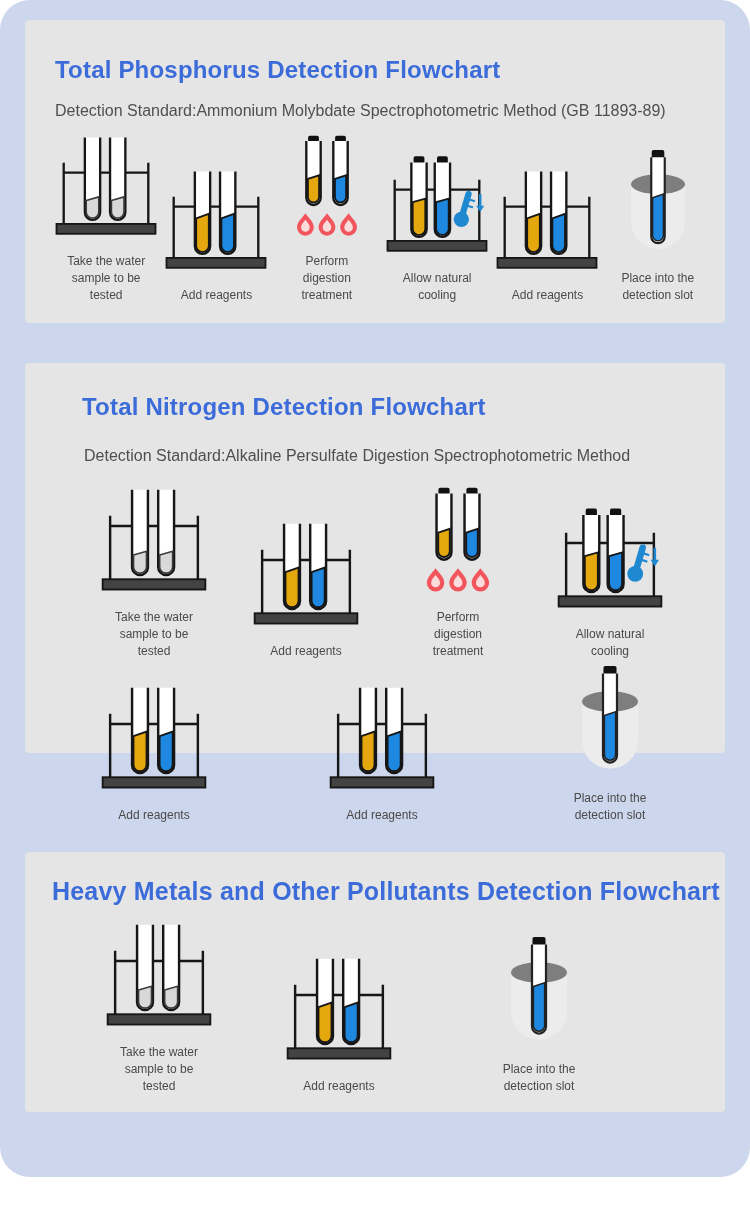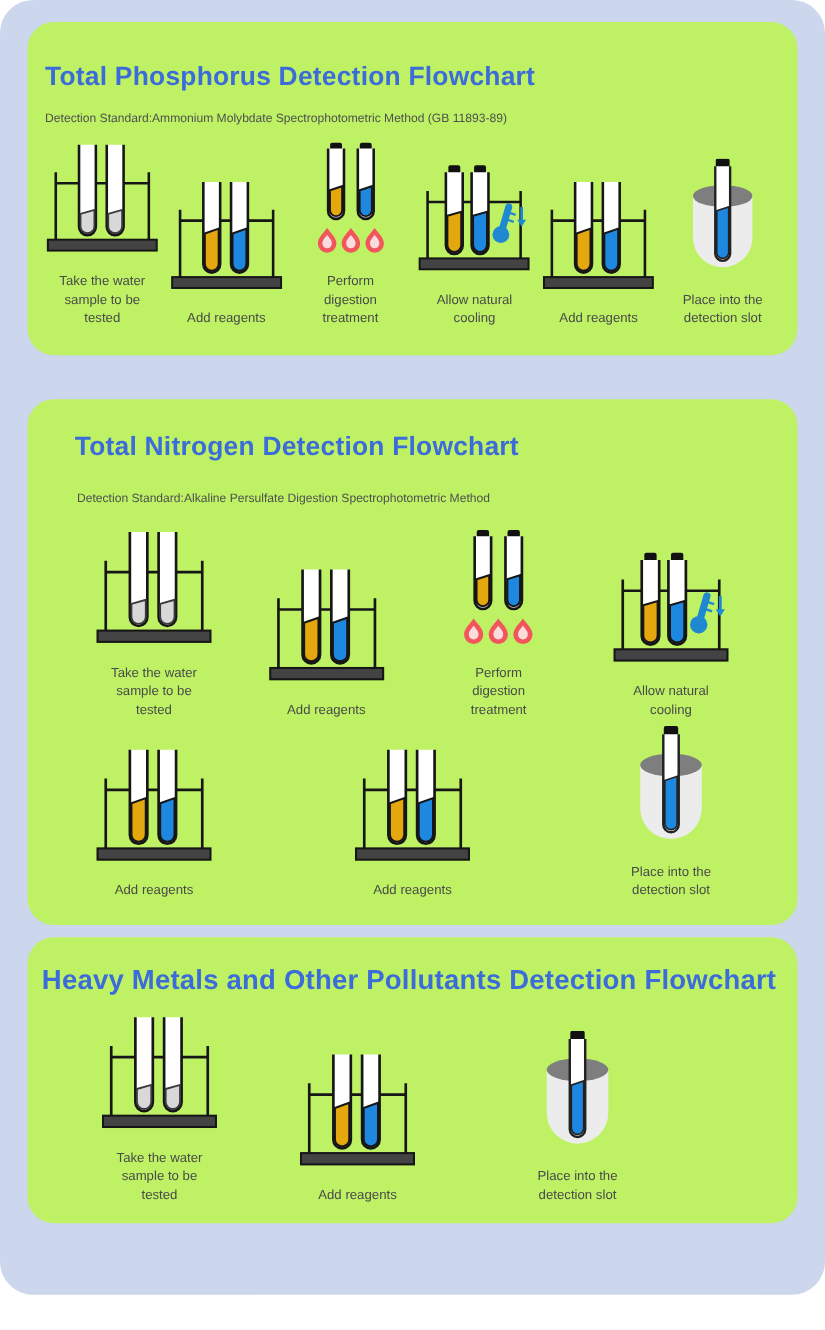--- a/index.html
+++ b/index.html
@@ -6,35 +6,35 @@
   body{
     width:750px;height:1209px;background:#ffffff;
     font-family:"Liberation Sans", sans-serif;
     position:relative;overflow:hidden;
   }
   .panel{
     position:absolute;left:0;top:0;width:750px;height:1177px;
     background:#ccd6ec;border-radius:30px;
   }
   .card{
-    position:absolute;left:25px;width:700px;background:#bef264;
-    border-radius:24px;box-sizing:border-box;
+    position:absolute;left:25px;width:700px;background:#e5e5e5;
+    border-radius:4px;box-sizing:border-box;padding-left:14px;
   }
   #card1{top:20px;height:303px;}
-  #card2{top:363px;height:478px;}
+  #card2{top:363px;height:390px;}
   #card3{top:852px;height:260px;}
   .sec-title{
     font-weight:bold;color:#3c6cd9;font-size:24px;letter-spacing:.2px;
     margin:0;
   }
   #card1 .sec-title{padding:36px 0 0 16px;}
   #card2 .sec-title{padding:30px 0 0 43px;}
   #card3 .sec-title{padding:25px 0 0 13px;font-size:25px;}
   .standard{
-    color:#4f4f4f;font-size:11px;
+    color:#4f4f4f;font-size:16px;
   }
   #card1 .standard{padding:18px 0 0 16px;}
   #card2 .standard{padding:26px 0 0 45px;}
   .row{display:flex;justify-content:space-between;align-items:flex-end;}
   #card1 .row{padding:0 12px;margin-top:13px;}
   #card1 .step{width:112px;}
   #card1 .illus{width:108px;height:108px;}
   #card2 .row{padding:0 40px;}
   #card2 .row.r1{margin-top:20px;}
   #card2 .row.r2{margin-top:6px;}

